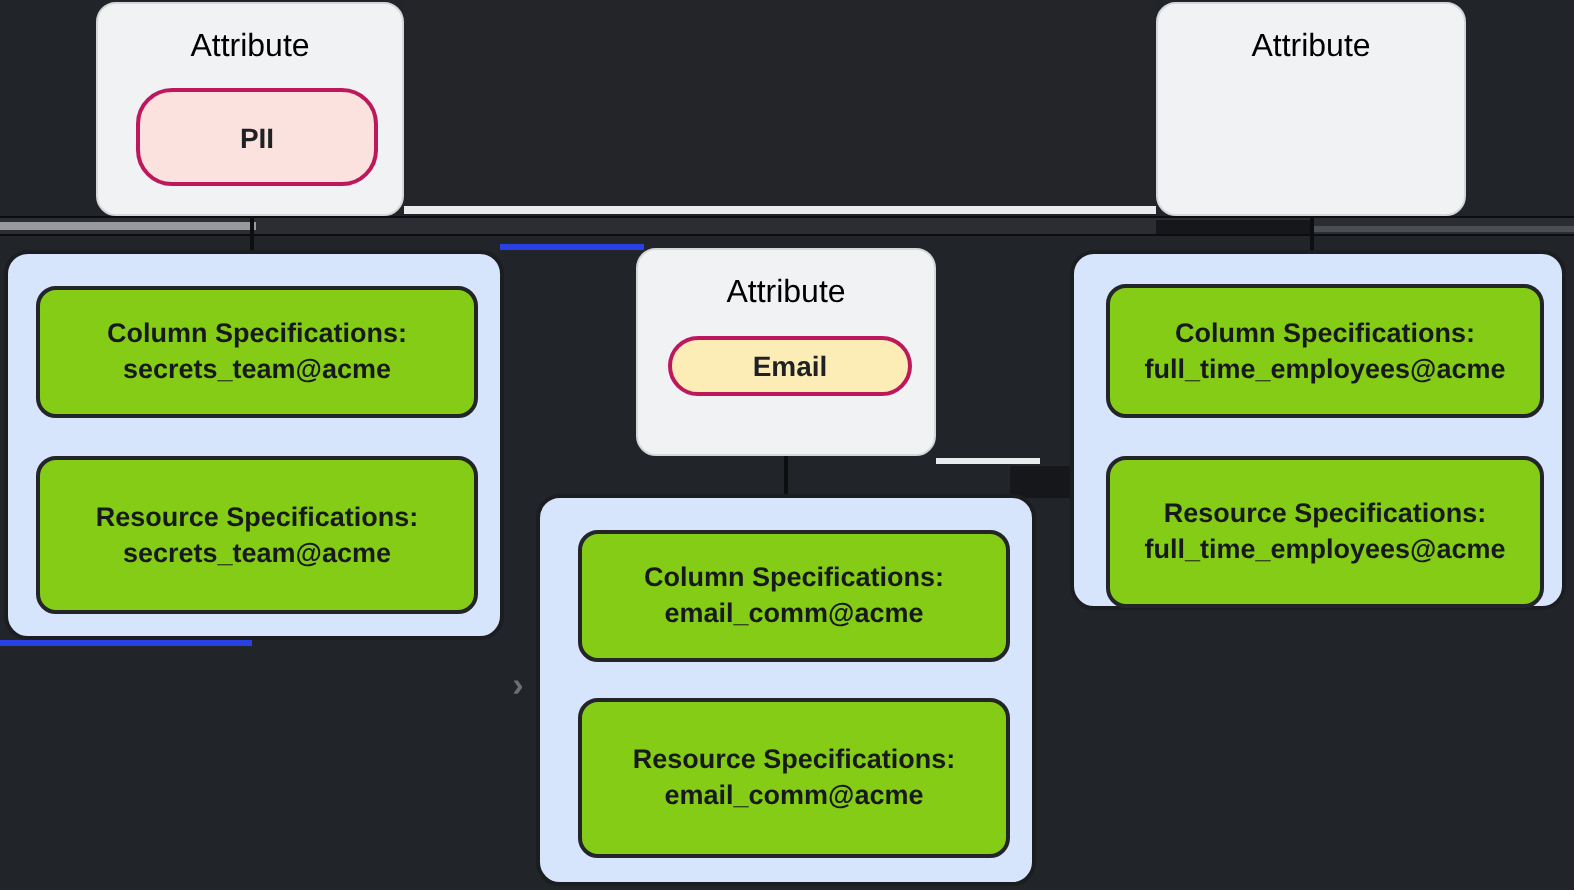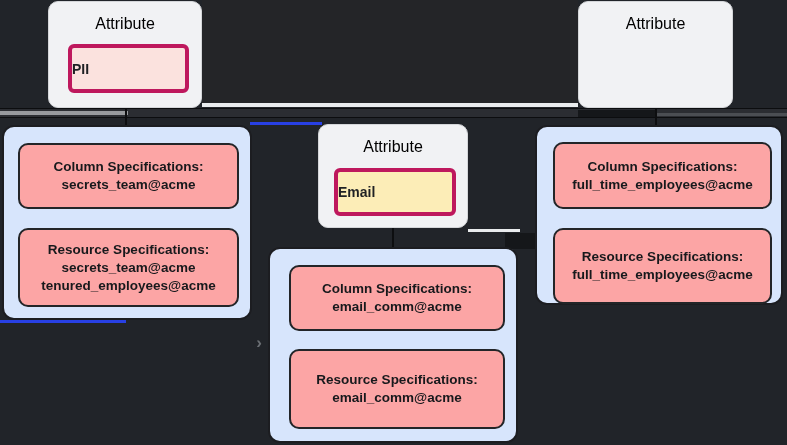--- a/index.html
+++ b/index.html
@@ -22,34 +22,34 @@
   .attr-card{
     position:absolute;background:#f1f2f4;border:1px solid #d4d6d9;
     border-radius:10px;box-sizing:border-box;
   }
   .attr-title{
     display:block;text-align:center;margin-top:13px;
     font-size:16px;color:#000000;
   }
   .attr-chip{
     position:absolute;box-sizing:border-box;
-    border:4px solid #be185d;border-radius:6px;
-    display:flex;align-items:center;justify-content:flex-start;
+    border:2px solid #be185d;border-radius:18px;
+    display:flex;align-items:center;justify-content:center;
     font-size:14px;font-weight:bold;color:#1f2124;
   }
   .chip-pii{background:#fbe2de;}
   .chip-email{background:#fcedb7;}
   .chip-financial{background:#e5f2e8;}
   
   .panel{
     position:absolute;background:#d7e5fc;border:2px solid #1c1d21;
     border-radius:12px;box-sizing:border-box;
   }
   .spec-box{
-    position:absolute;background:#fca5a5;border:2px solid #232528;
+    position:absolute;background:#84cc16;border:2px solid #232528;
     border-radius:10px;box-sizing:border-box;
     display:flex;flex-direction:column;align-items:center;justify-content:center;
     text-align:right;font-size:13.5px;font-weight:bold;color:#17191c;
     line-height:18px;
   }
   .chevron{
     position:absolute;left:251px;top:333px;width:16px;height:20px;
     color:#6b6f74;font-size:17px;font-weight:bold;line-height:20px;text-align:center;
     cursor:pointer;user-select:none;
   }
@@ -73,21 +73,20 @@
   <div class="stub" style="left:655px;top:108px;height:18px;"></div>
 
   <div class="panel" style="left:2px;top:125px;width:250px;height:195px;">
     <div class="spec-box" style="left:14px;top:16px;width:221px;height:66px;">
       <span>Column Specifications:</span>
       <span>secrets_team@acme</span>
     </div>
     <div class="spec-box" style="left:14px;top:101px;width:221px;height:79px;">
       <span>Resource Specifications:</span>
       <span>secrets_team@acme</span>
-      <span>tenured_employees@acme</span>
     </div>
   </div>
 
   <div class="panel" style="left:268px;top:247px;width:250px;height:196px;">
     <div class="spec-box" style="left:19px;top:16px;width:216px;height:66px;">
       <span>Column Specifications:</span>
       <span>email_comm@acme</span>
     </div>
     <div class="spec-box" style="left:19px;top:100px;width:216px;height:80px;">
       <span>Resource Specifications:</span>
@@ -112,21 +111,21 @@
       <span>PII</span>
     </div>
   </div>
 
   <div class="attr-card" style="left:578px;top:1px;width:155px;height:107px;">
     <span class="attr-title">Attribute</span>
   </div>
 
   <div class="attr-card" style="left:318px;top:124px;width:150px;height:104px;">
     <span class="attr-title">Attribute</span>
-    <div class="attr-chip chip-email" style="left:15px;top:43px;width:122px;height:48px;">
+    <div class="attr-chip chip-email" style="left:15px;top:43px;width:122px;height:30px;">
       <span>Email</span>
     </div>
   </div>
 
   <div class="blue-line" style="left:250px;top:122px;width:72px;"></div>
   <div class="blue-line" style="left:0;top:320px;width:126px;"></div>
 
   <div class="chevron">›</div>
 
 </div>

